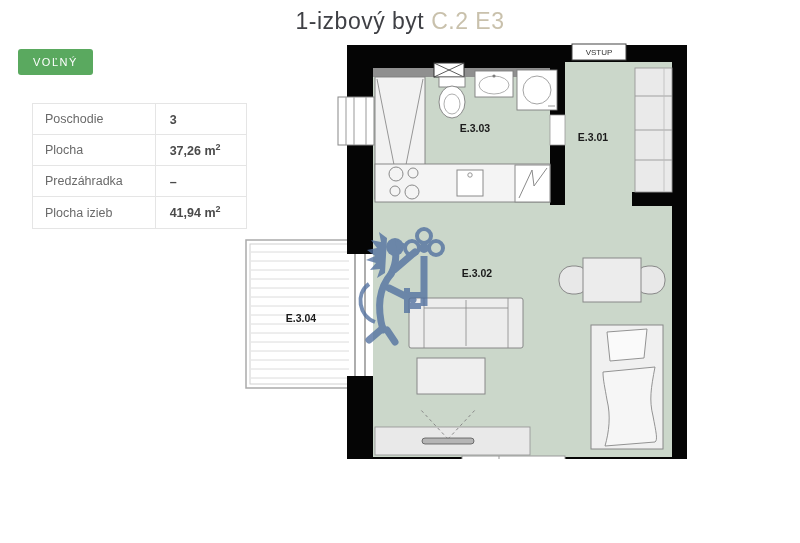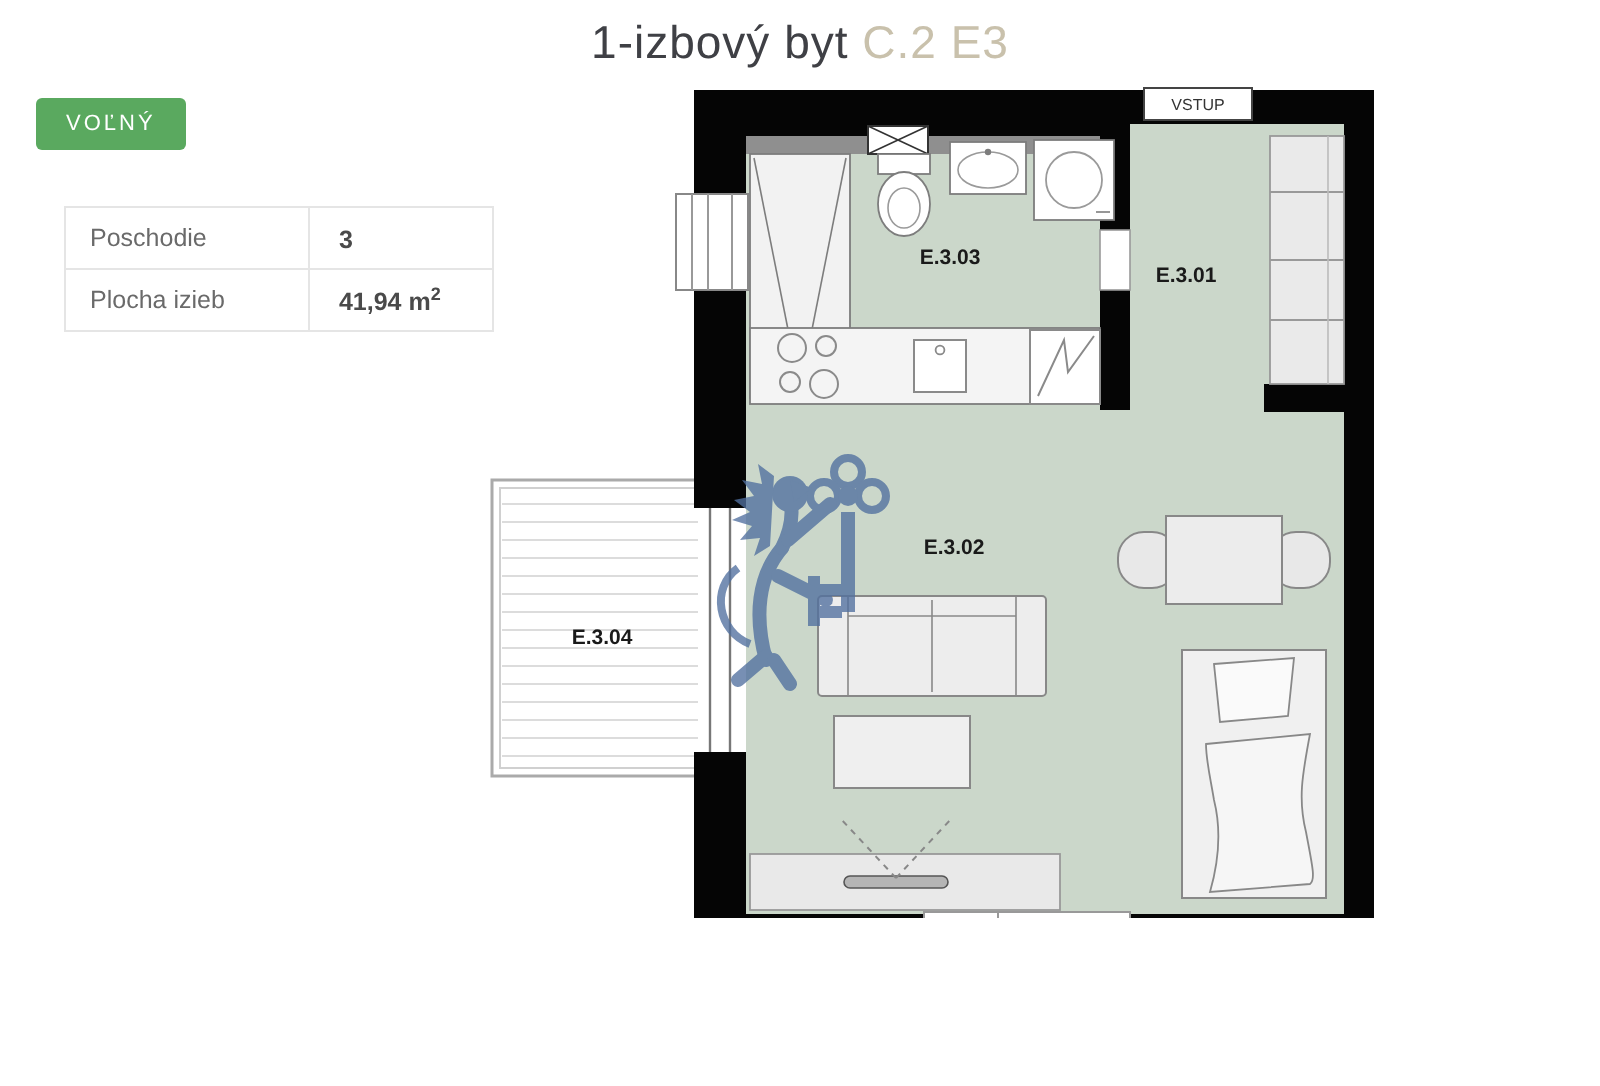--- a/index.html
+++ b/index.html
@@ -30,20 +30,28 @@
 
   <h1 class="page-title"><span>1-izbový byt</span>&nbsp;<span class="unit">C.2 E3</span></h1>
 
   <div class="status-badge">VOĽNÝ</div>
 
   <table class="details">
     <tbody>
       <tr>
         <td class="lbl">Poschodie</td>
         <td class="val"><span>3</span><sup></sup></td>
+      </tr>
+      <tr>
+        <td class="lbl">Plocha</td>
+        <td class="val"><span>37,26 m</span><sup>2</sup></td>
+      </tr>
+      <tr>
+        <td class="lbl">Predzáhradka</td>
+        <td class="val"><span>–</span><sup></sup></td>
       </tr>
       <tr>
         <td class="lbl">Plocha izieb</td>
         <td class="val"><span>41,94 m</span><sup>2</sup></td>
       </tr>
     </tbody>
   </table>
 
   <div class="floorplan">
     <svg width="460" height="503" viewBox="0 0 460 503" xmlns="http://www.w3.org/2000/svg">

